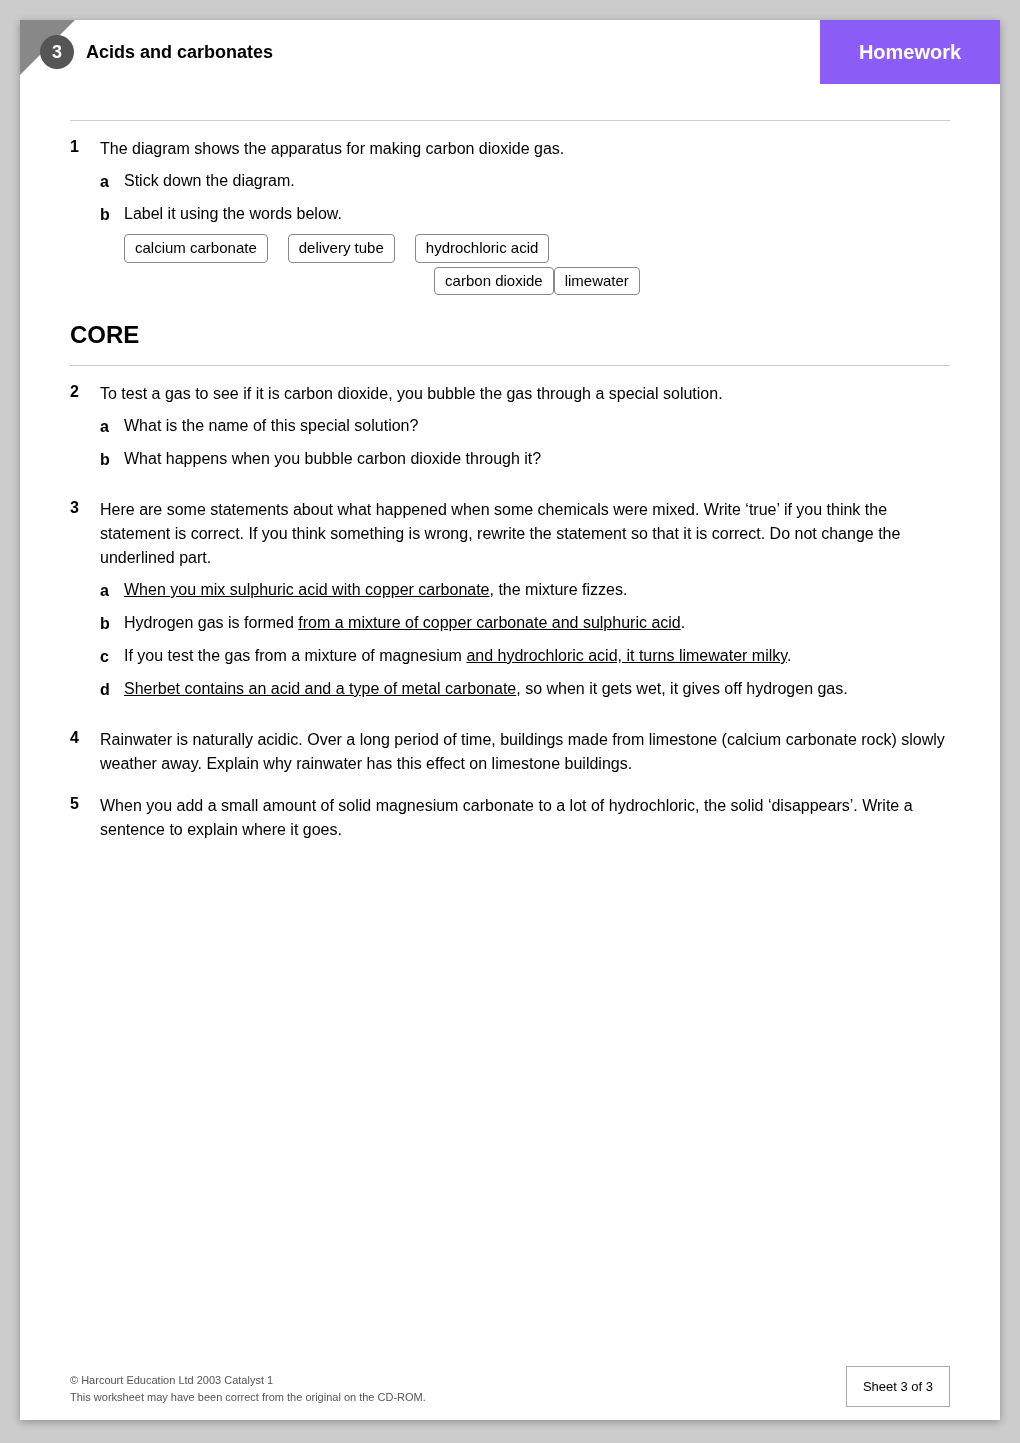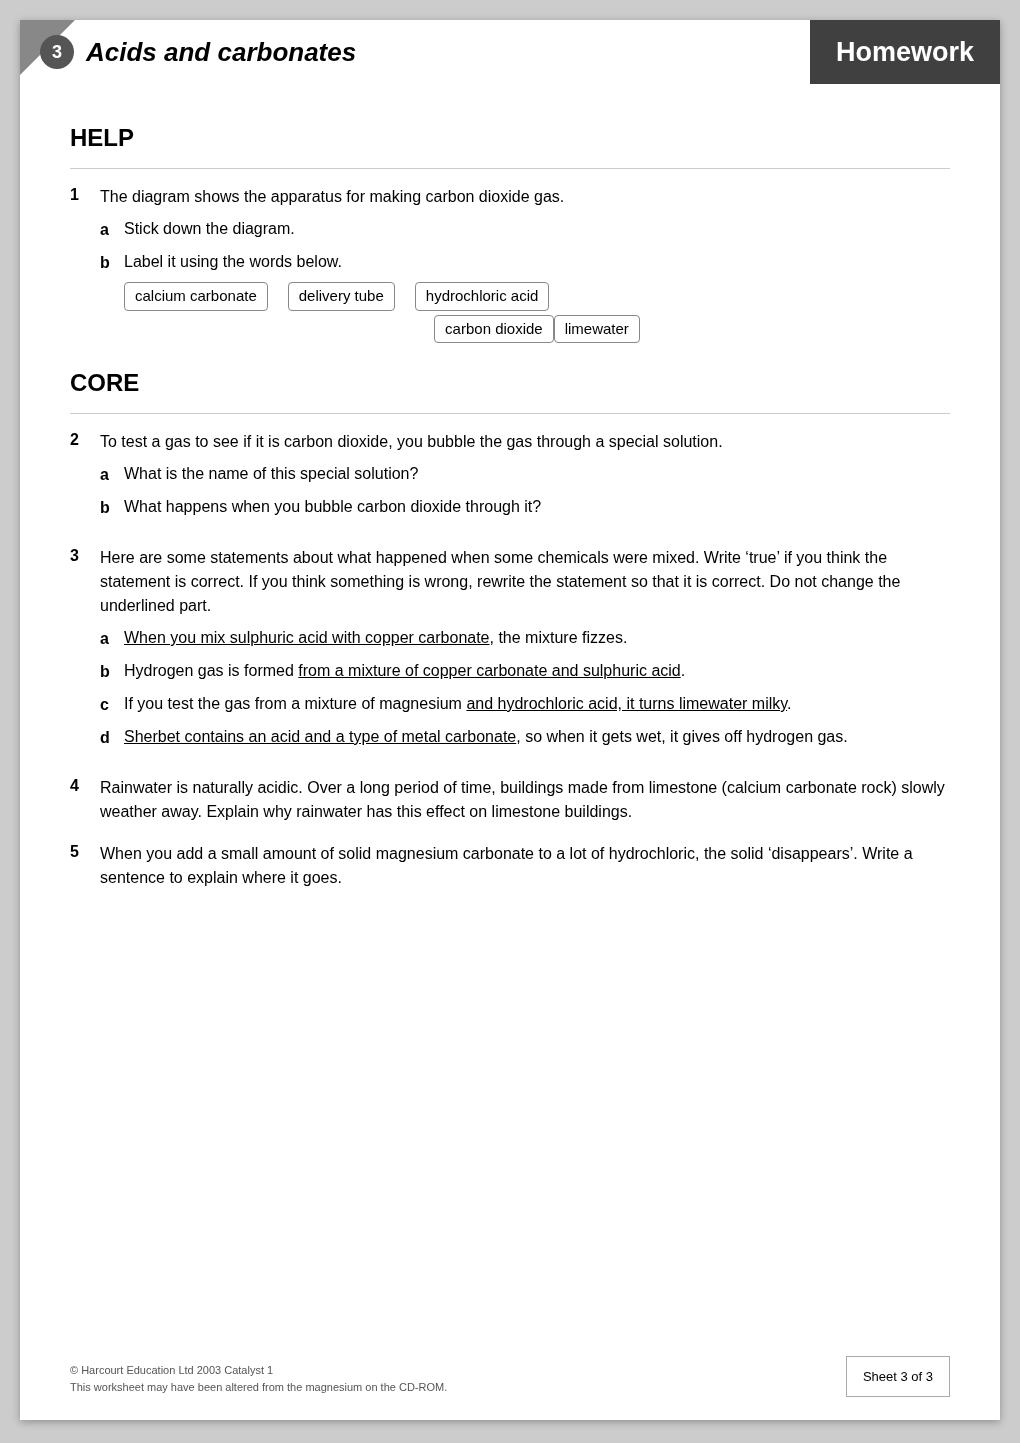--- a/index.html
+++ b/index.html
@@ -20,29 +20,28 @@
       position: relative;
       box-shadow: 0 2px 8px rgba(0,0,0,0.3);
     }
     
     .header {
       display: flex;
       align-items: stretch;
       margin-bottom: 20px;
     }
     .title-text {
-      font-size: 26px;
+      font-size: 18px;
       font-weight: bold;
       color: #000;
-      font-style: italic;
     }
     .header-right {
-      background: #404040;
+      background: #8b5cf6;
       color: #fff;
-      font-size: 27px;
+      font-size: 20px;
       font-weight: bold;
       padding: 15px 26px;
       display: flex;
       align-items: center;
       justify-content: center;
       min-width: 180px;
     }
     
     .header-decoration {
       position: relative;
@@ -154,21 +153,21 @@
       margin-top: 4px;
     }
     
     .underlined {
       text-decoration: underline;
     }
 
     
     .footer {
       position: absolute;
-      bottom: 23px;
+      bottom: 13px;
       left: 50px;
       right: 50px;
       display: flex;
       justify-content: space-between;
       align-items: flex-end;
     }
     .footer-left {
       font-size: 11px;
       color: #555;
       line-height: 1.6;
@@ -197,21 +196,20 @@
       <div class="badge-circle">3</div>
       <span class="title-text">Acids and carbonates</span>
     </div>
     <div style="flex:1"></div>
     <div class="header-right">Homework</div>
   </div>
 
   <div class="content">
 
     <div>
-      <div class="section-heading">HELP</div>
       <div class="divider"></div>
 
       <ul class="question-list">
 
         <li class="question-item">
           <span class="q-number">1</span>
           <div class="q-content">
             <span>The diagram shows the apparatus for making carbon dioxide gas.</span>
             <ul class="sub-list">
               <li class="sub-item">
@@ -314,18 +312,18 @@
         </li>
 
       </ul>
     </div>
 
   </div>
 
   <div class="footer">
     <div class="footer-left">
       <div>© Harcourt Education Ltd 2003 Catalyst 1</div>
-      <div>This worksheet may have been altered from the magnesium on the CD-ROM.</div>
+      <div>This worksheet may have been correct from the original on the CD-ROM.</div>
     </div>
     <div class="footer-right">Sheet 3 of 3</div>
   </div>
 
 </div>
 
 </body></html>

